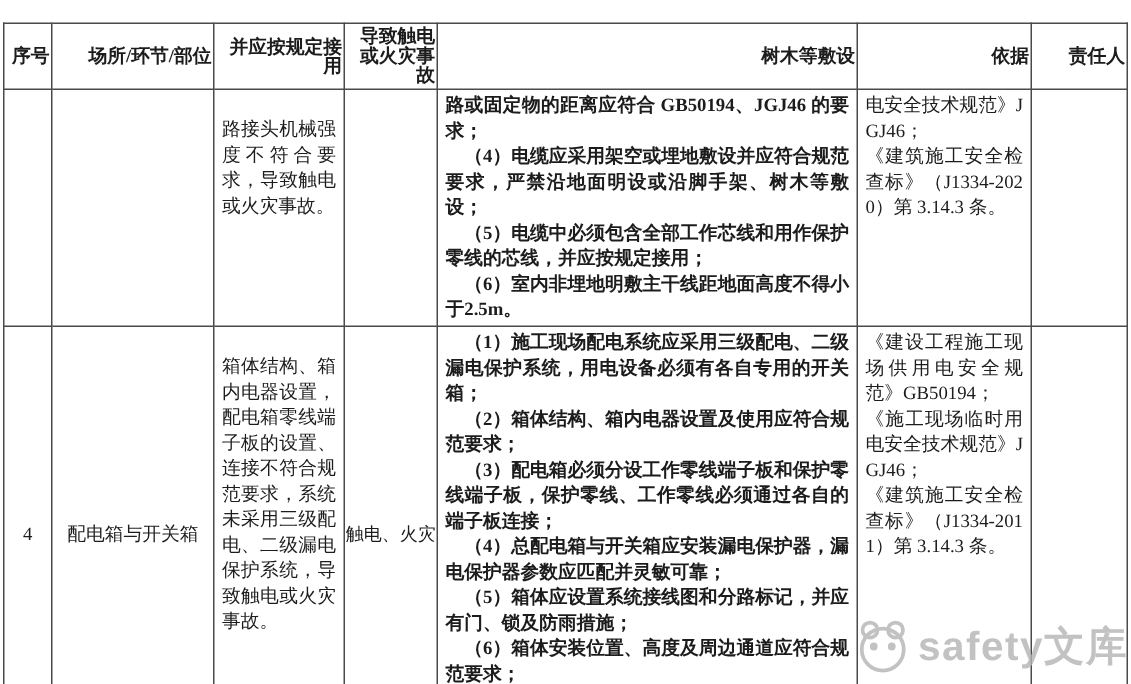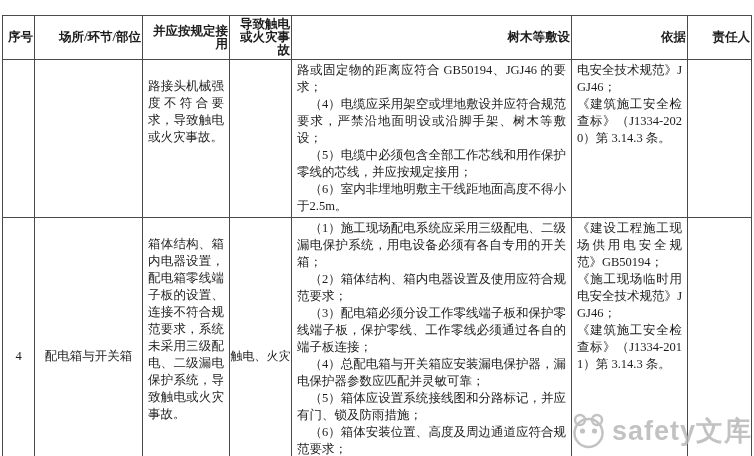--- a/index.html
+++ b/index.html
@@ -21,21 +21,21 @@
     overflow:hidden;
     word-break:break-all;
   }
   .doc th{
     font-weight:bold;font-size:12.5px;line-height:13px;
     text-align:right;vertical-align:middle;
     padding:2px 1px;height:22px;
   }
   td.cmid{text-align:center;vertical-align:middle;padding:2px 1px;}
   td.risk{text-align:justify;padding:18px 5px;}
-  td.meas{text-align:justify;padding:2px 5px;}
+  td.meas{text-align:justify;padding:2px 5px;font-weight:bold;}
   td.basis{text-align:justify;padding:2px 5px;}
   .pre{white-space:pre-line;}
   td.acc{font-size:12px;padding:2px 0;}
   
   .watermark{
     position:absolute;right:2px;bottom:6px;z-index:5;
     display:flex;align-items:center;
     color:#b4b4b4;opacity:.8;pointer-events:none;
   }
   .watermark .wm-text{

